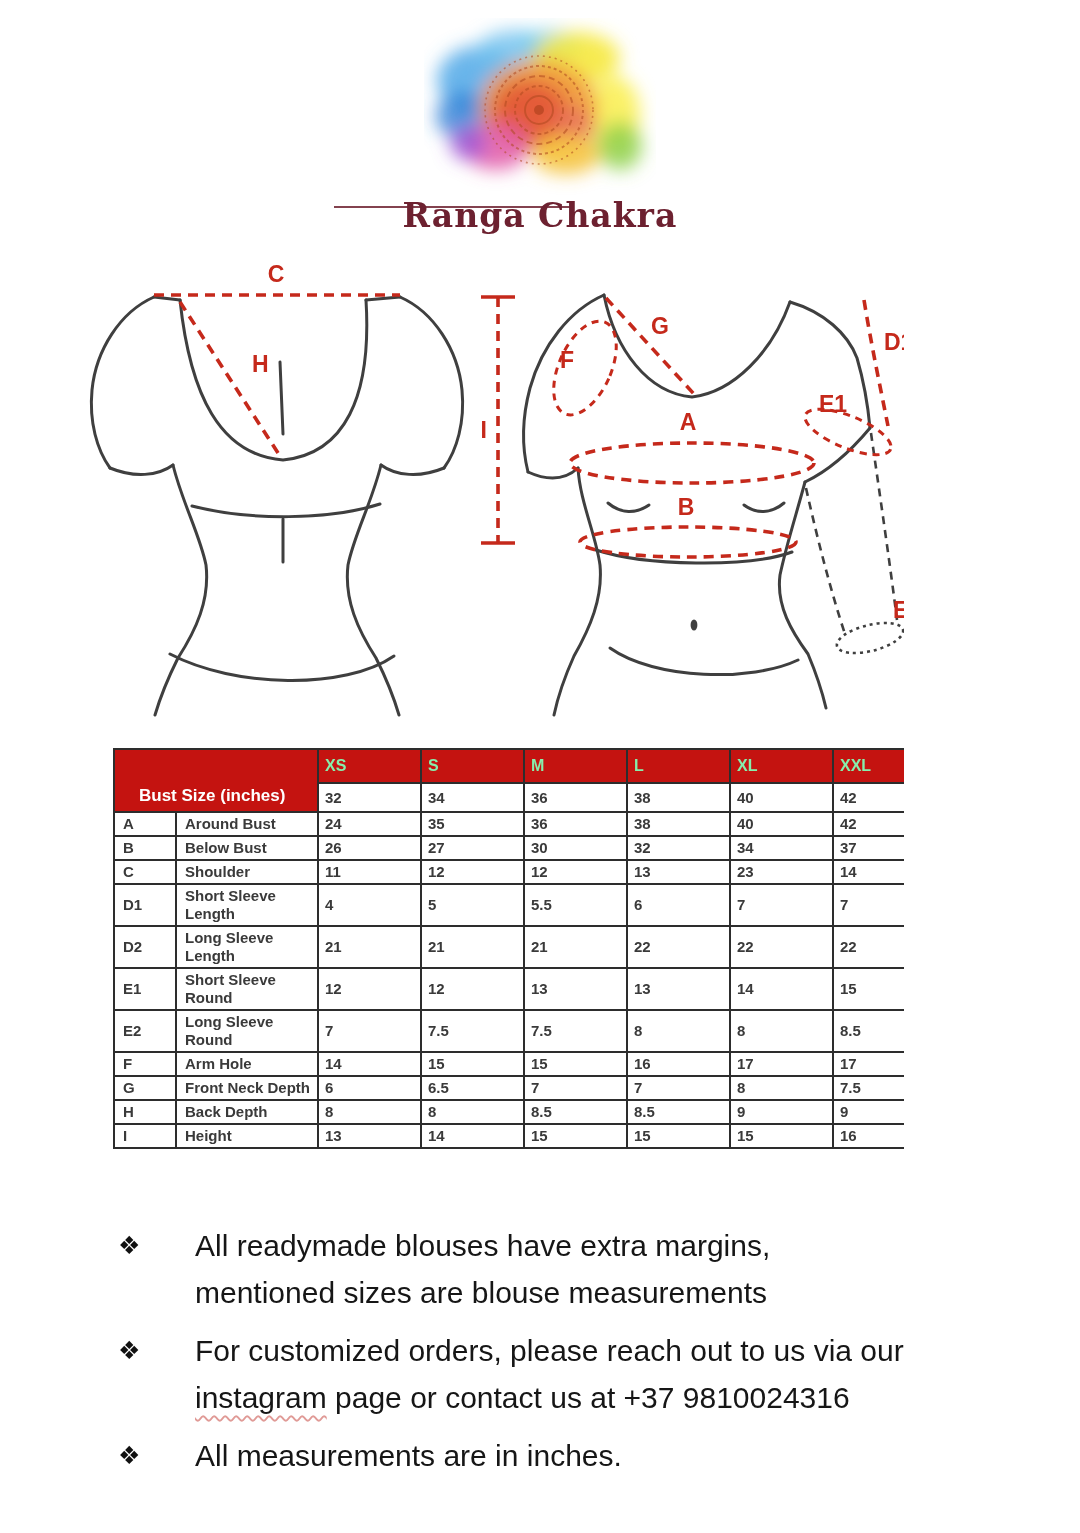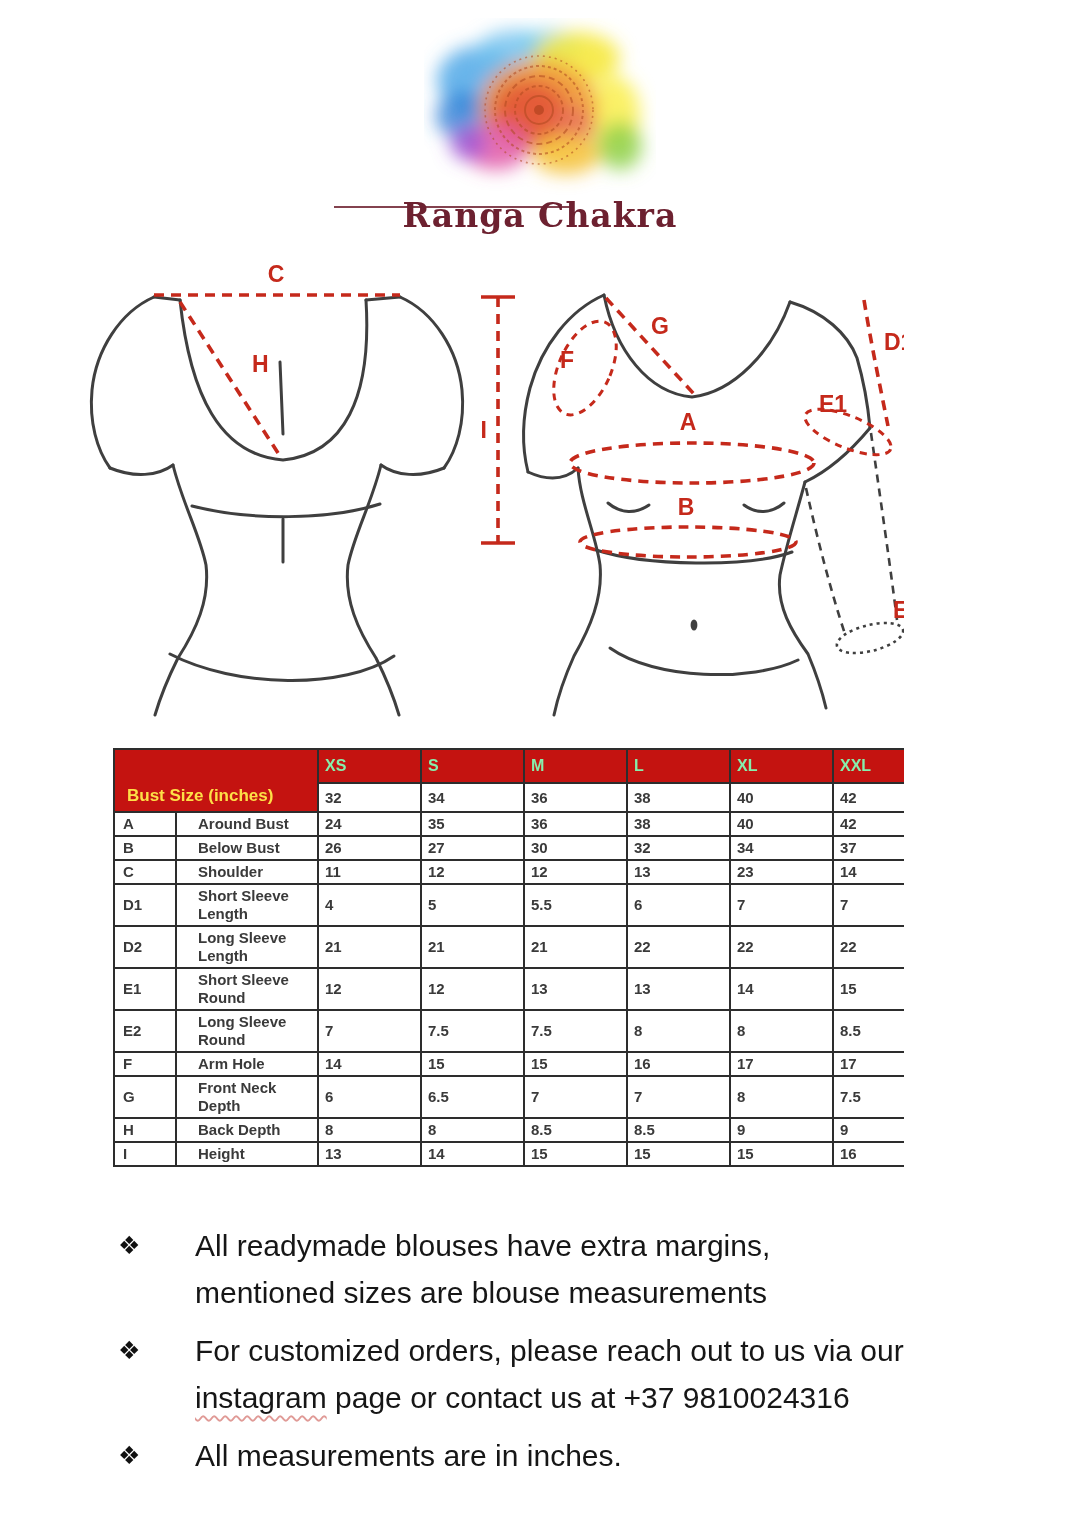--- a/index.html
+++ b/index.html
@@ -23,26 +23,26 @@
   .redfine{stroke:#c5291b;stroke-width:3;fill:none;stroke-dasharray:7 6;}
   .redsolid{stroke:#c5291b;stroke-width:3.6;fill:none;}
   .rlabel{fill:#c5291b;font-family:"Liberation Sans",sans-serif;font-weight:bold;font-size:23px;}
 
   
   .size-table{position:absolute;left:113px;top:748px;width:822px;border-collapse:collapse;
               table-layout:fixed;font-family:"Liberation Sans",sans-serif;
               font-size:15px;font-weight:bold;color:#3a3a3a;}
   .size-table td,.size-table th{border:2px solid #2d2d2d;padding:2px 6px;text-align:left;
               vertical-align:middle;line-height:18px;}
-  .size-table th.corner{background:#c41310;color:#fde047;font-size:17px;
-              vertical-align:bottom;padding:0 0 6px 12px;}
+  .size-table th.corner{background:#c41310;color:#ffffff;font-size:17px;
+              vertical-align:bottom;padding:0 0 6px 24px;}
   .size-table th.sizehdr{background:#c41310;color:#86efac;height:28px;font-size:16px;}
   .size-table td.bust{height:23px;}
   .size-table td.code{padding-left:8px;}
-  .size-table td.label{padding-left:21px;}
+  .size-table td.label{padding-left:8px;}
 
   
   .notes{position:absolute;left:118px;top:1222px;width:800px;color:#161616;
          font-size:30px;line-height:47px;}
   .note{display:flex;margin-bottom:11px;}
   .note .marker{flex:none;width:46px;font-family:"DejaVu Sans",sans-serif;
                 font-size:25px;color:#111;}
   .note .txt{flex:1;margin-left:31px;}
   .wavy{text-decoration-line:underline;text-decoration-style:wavy;
         text-decoration-color:#e09a96;text-decoration-thickness:2px;

